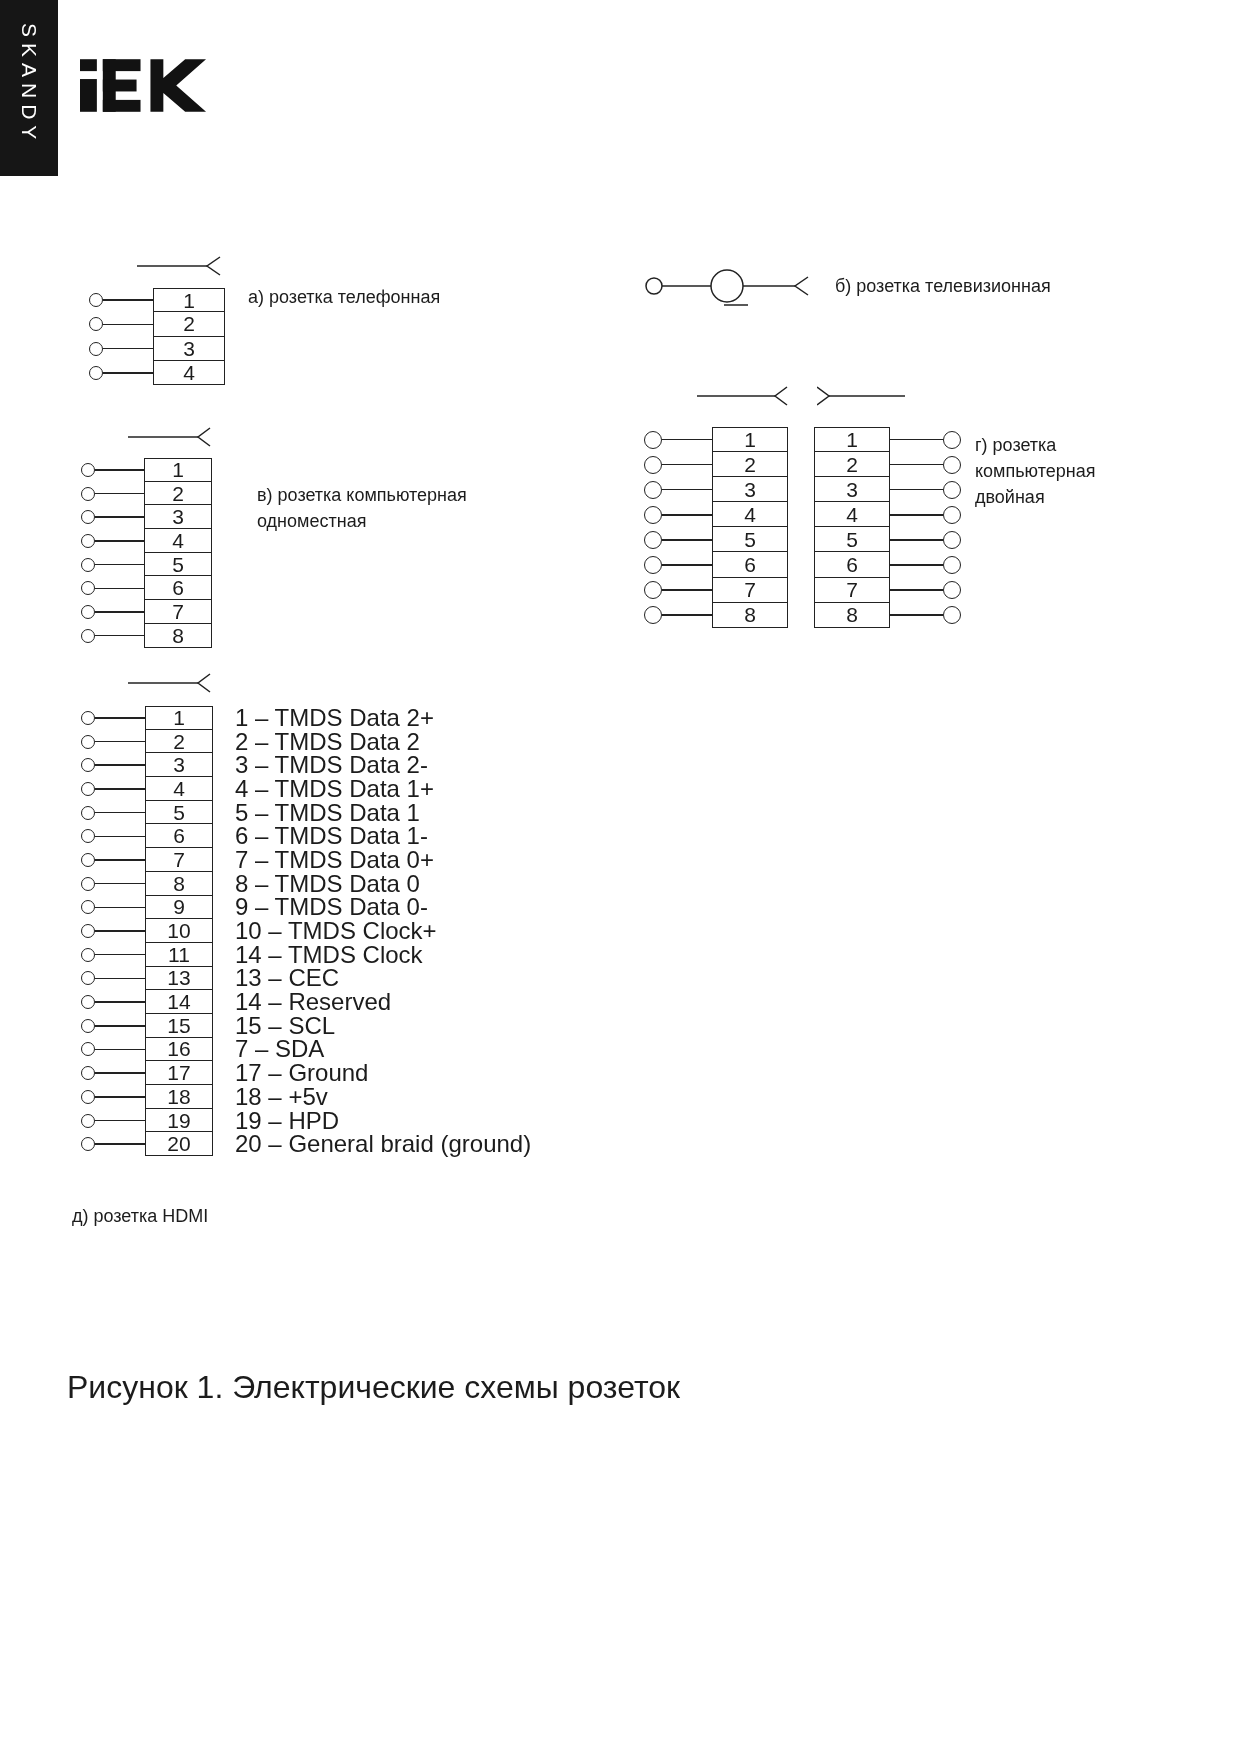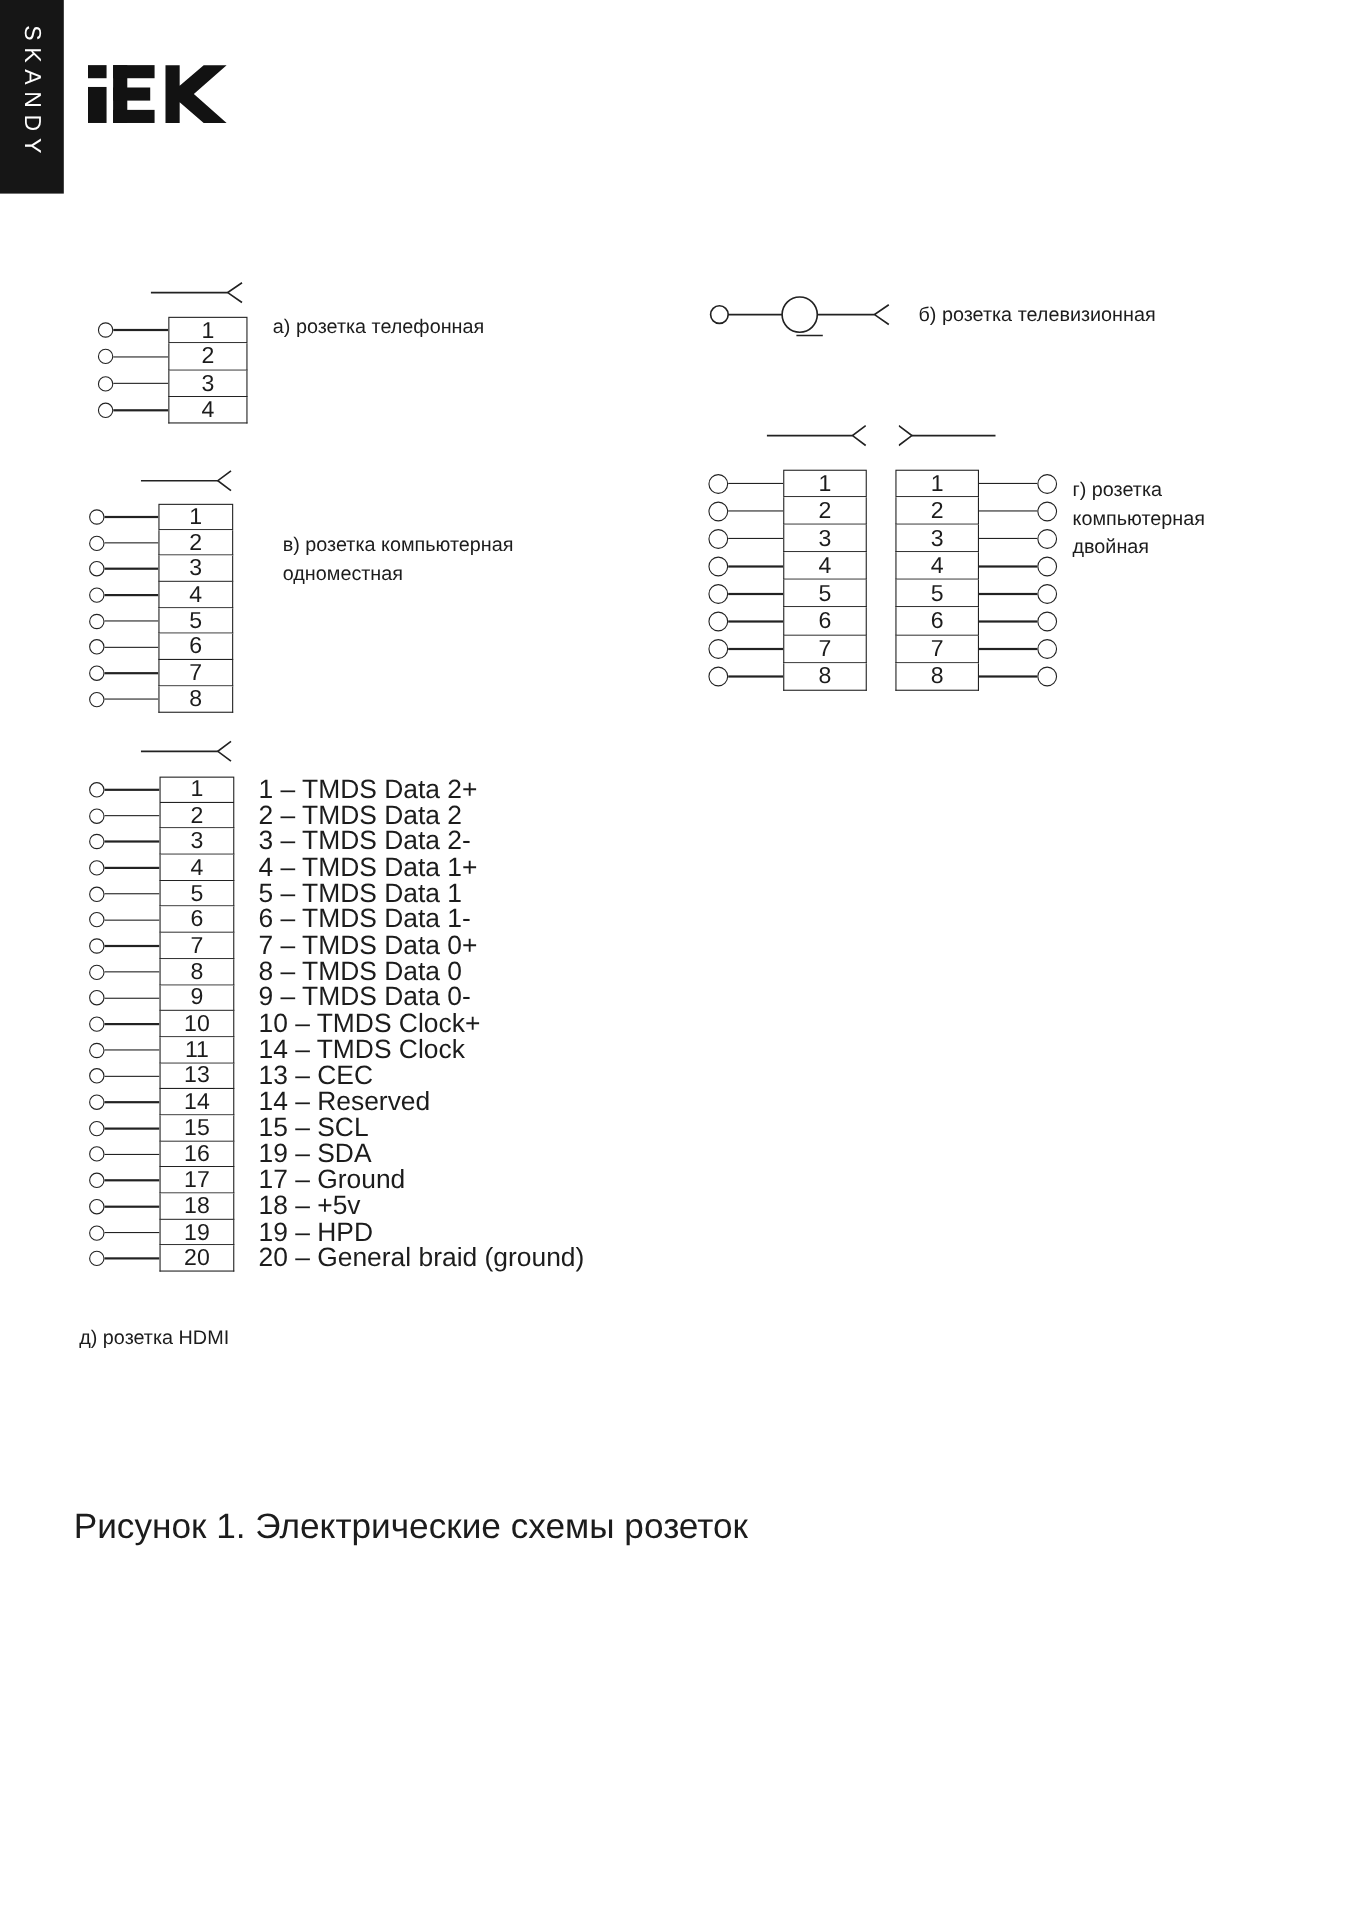--- a/index.html
+++ b/index.html
@@ -330,21 +330,21 @@
     <div class="pin-row row-d">
     <span class="circle c14"></span>
     <span class="wire"></span>
     <span class="cell">15</span>
     <span class="pindesc">15 – SCL</span>
   </div>
     <div class="pin-row row-d">
     <span class="circle c14"></span>
     <span class="wire"></span>
     <span class="cell">16</span>
-    <span class="pindesc">19 – SDA</span>
+    <span class="pindesc">7 – SDA</span>
   </div>
     <div class="pin-row row-d">
     <span class="circle c14"></span>
     <span class="wire"></span>
     <span class="cell">17</span>
     <span class="pindesc">17 – Ground</span>
   </div>
     <div class="pin-row row-d">
     <span class="circle c14"></span>
     <span class="wire"></span>

